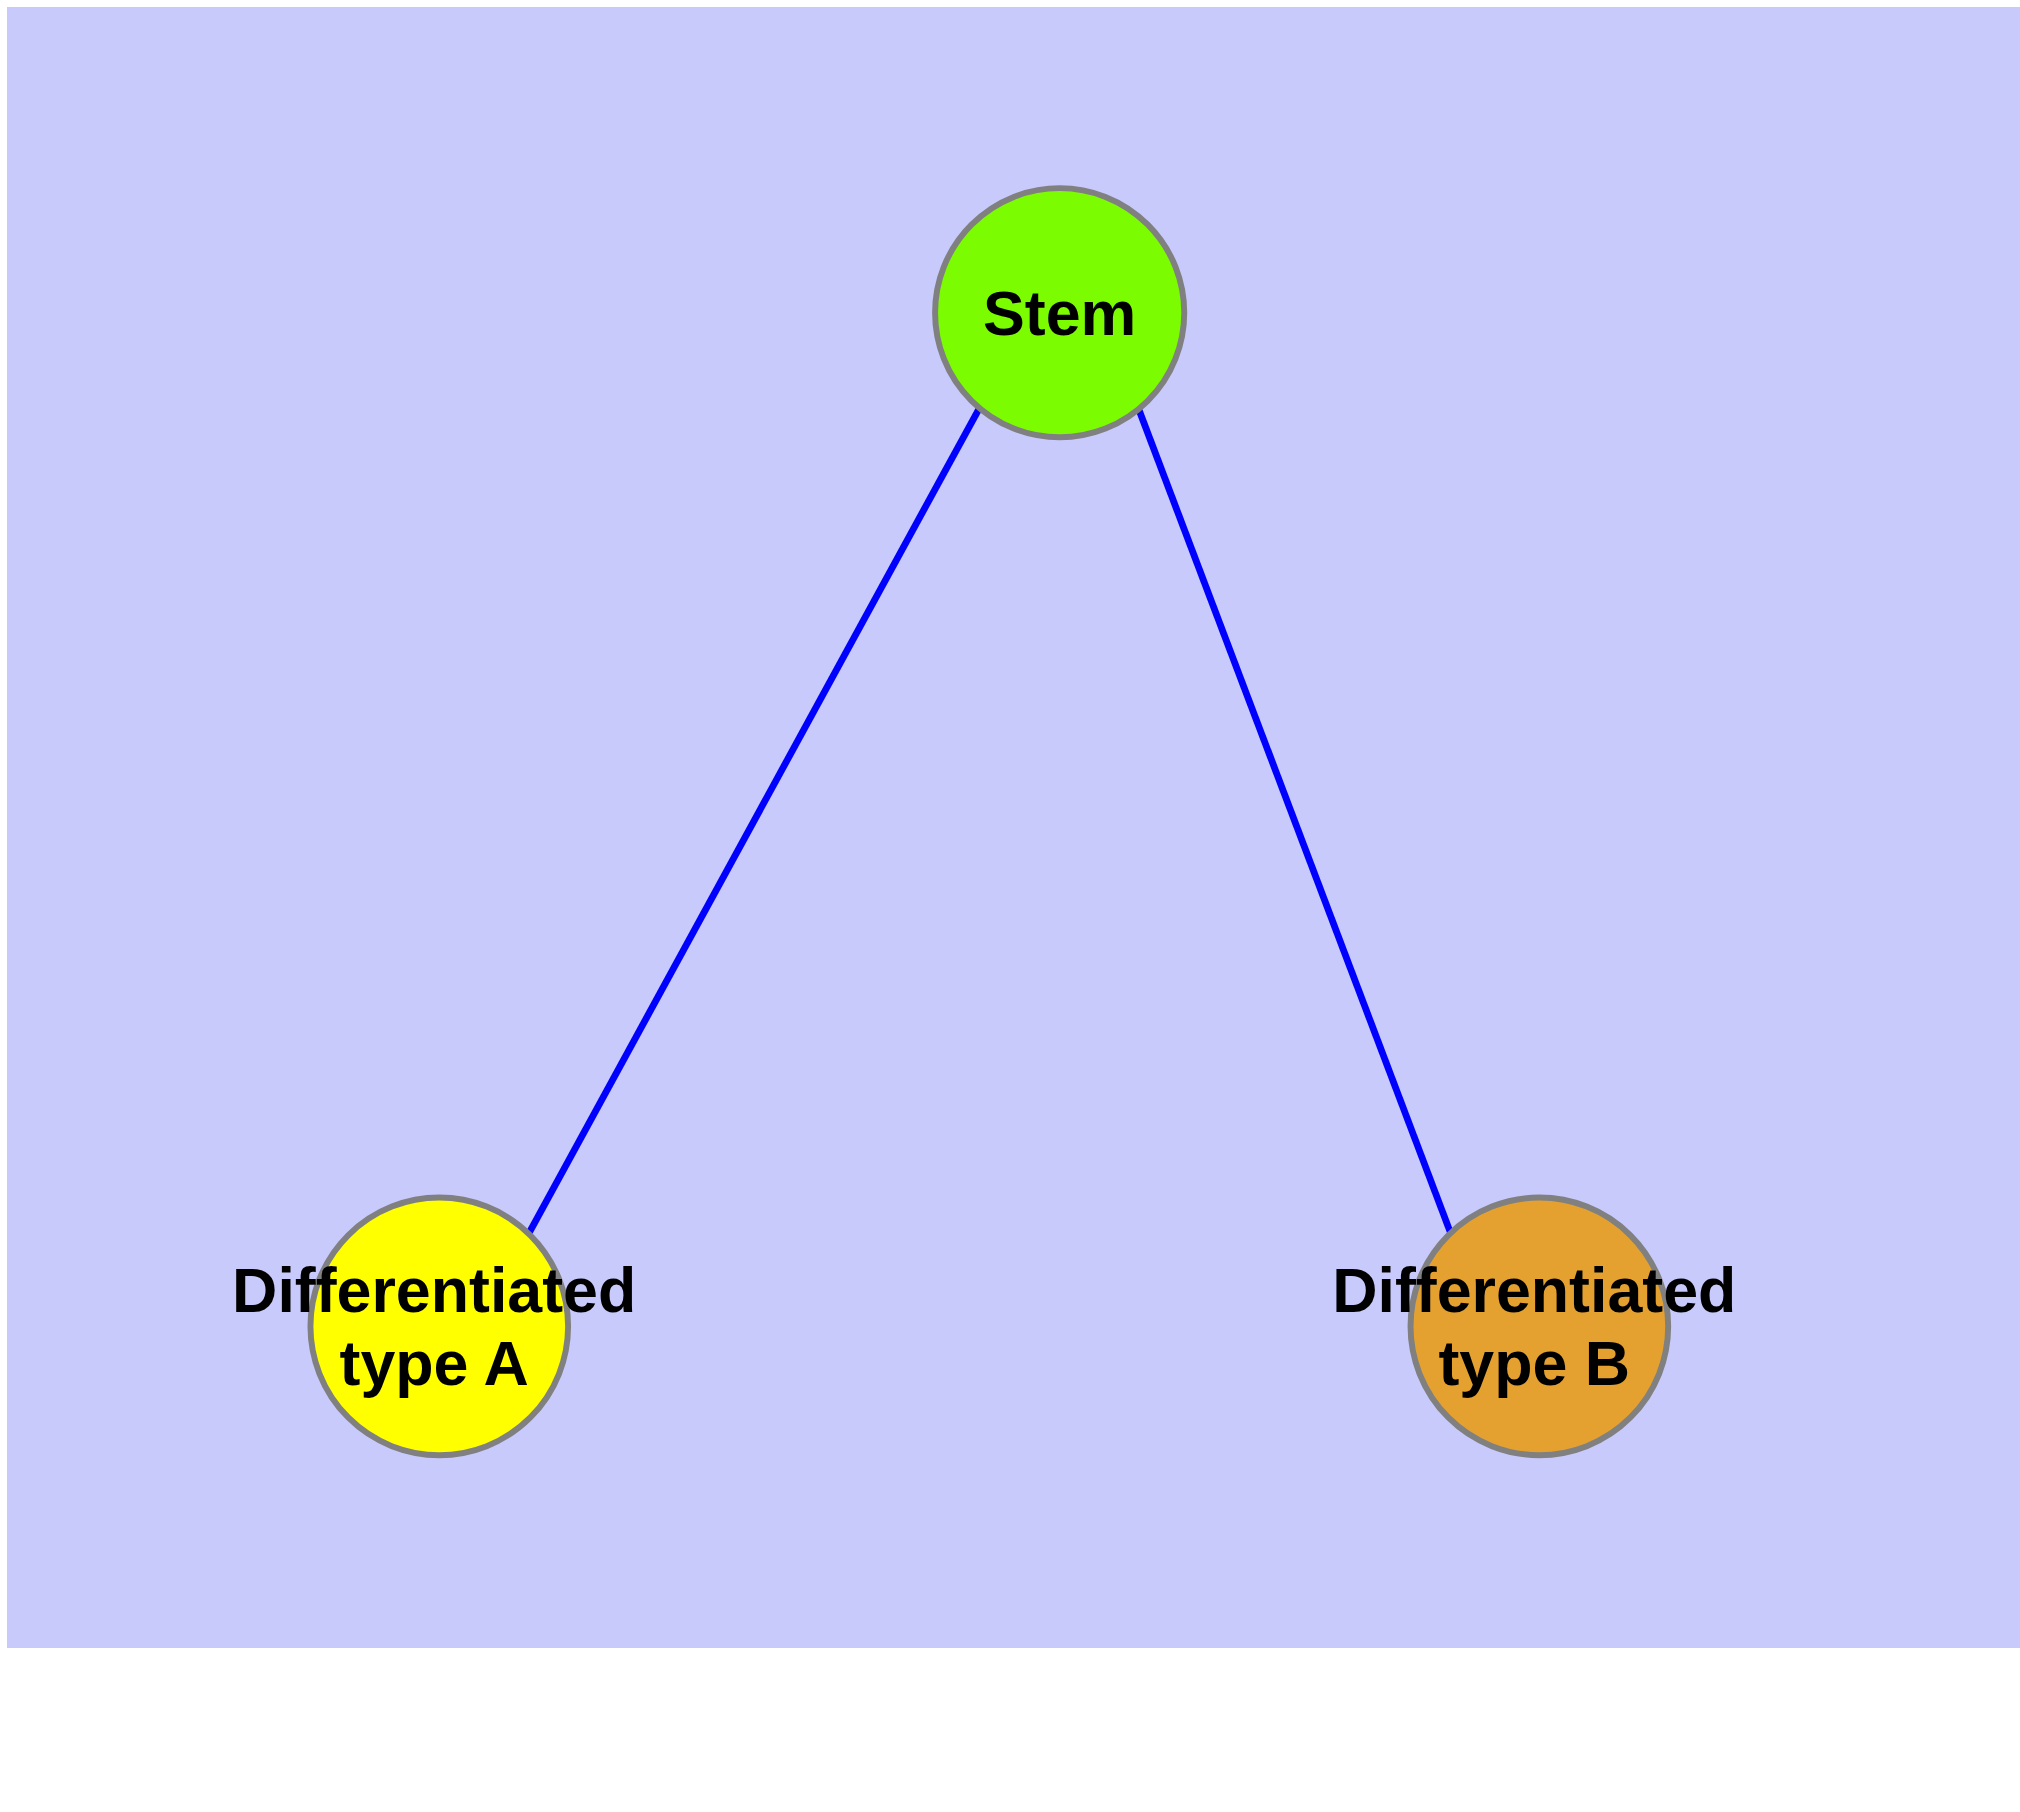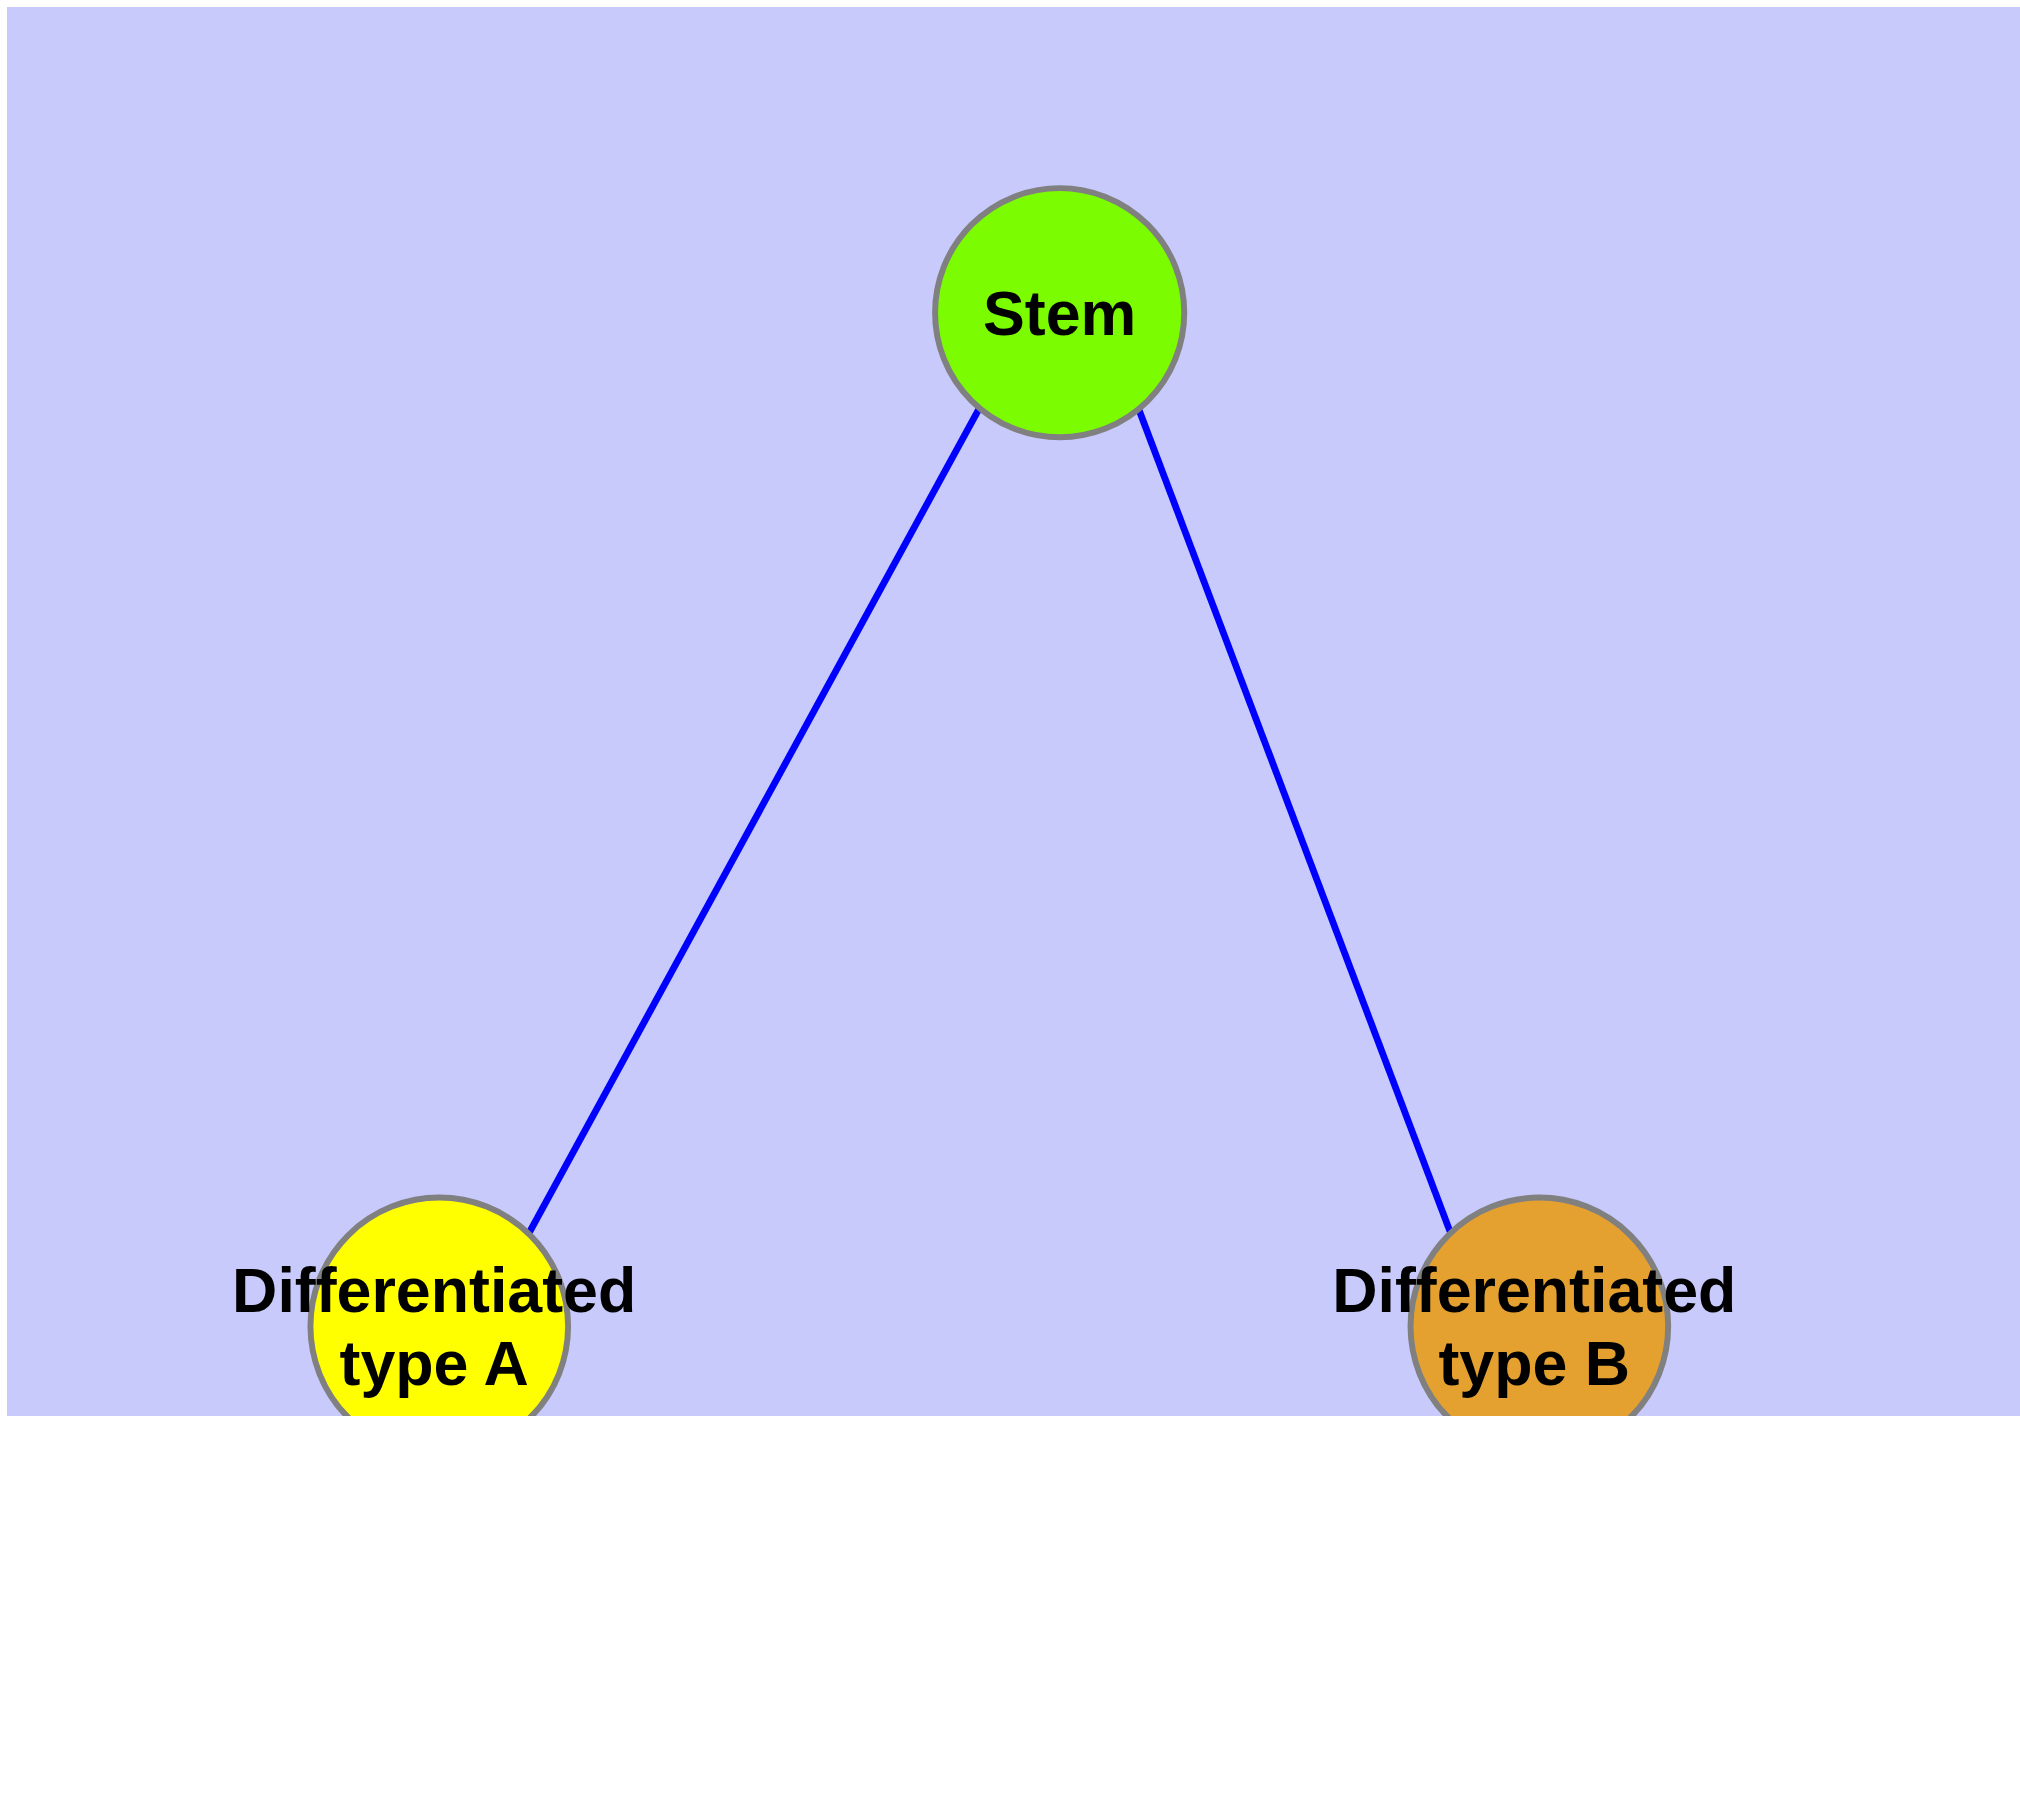--- a/index.html
+++ b/index.html
@@ -36,21 +36,21 @@
   .node-label {
     font-family: "Liberation Sans", sans-serif;
     font-weight: bold;
     fill: #000000;
     paint-order: normal;
   }
 </style>
 </head>
 <body>
 
-<div id="canvas" style="width: 2021px; height: 1416px; background: rgb(255, 255, 255);">
+<div id="canvas" style="width: 2021px; height: 1648px; background: rgb(255, 255, 255);">
 
   <div id="plot-bg" style="background: rgb(199, 202, 251); width: 2014px; height: 1805px;"></div>
 
   <svg id="graph-svg" viewBox="0 0 2384 2138" xmlns="http://www.w3.org/2000/svg">
 
     <g>
       <line class="graph-edge" x1="1155" y1="482" x2="620" y2="1462" stroke="#0000ff" stroke-width="8" stroke-linecap="butt"></line>
       <line class="graph-edge" x1="1343" y1="482" x2="1714" y2="1462" stroke="#0000ff" stroke-width="8" stroke-linecap="butt"></line>
     </g>
 

